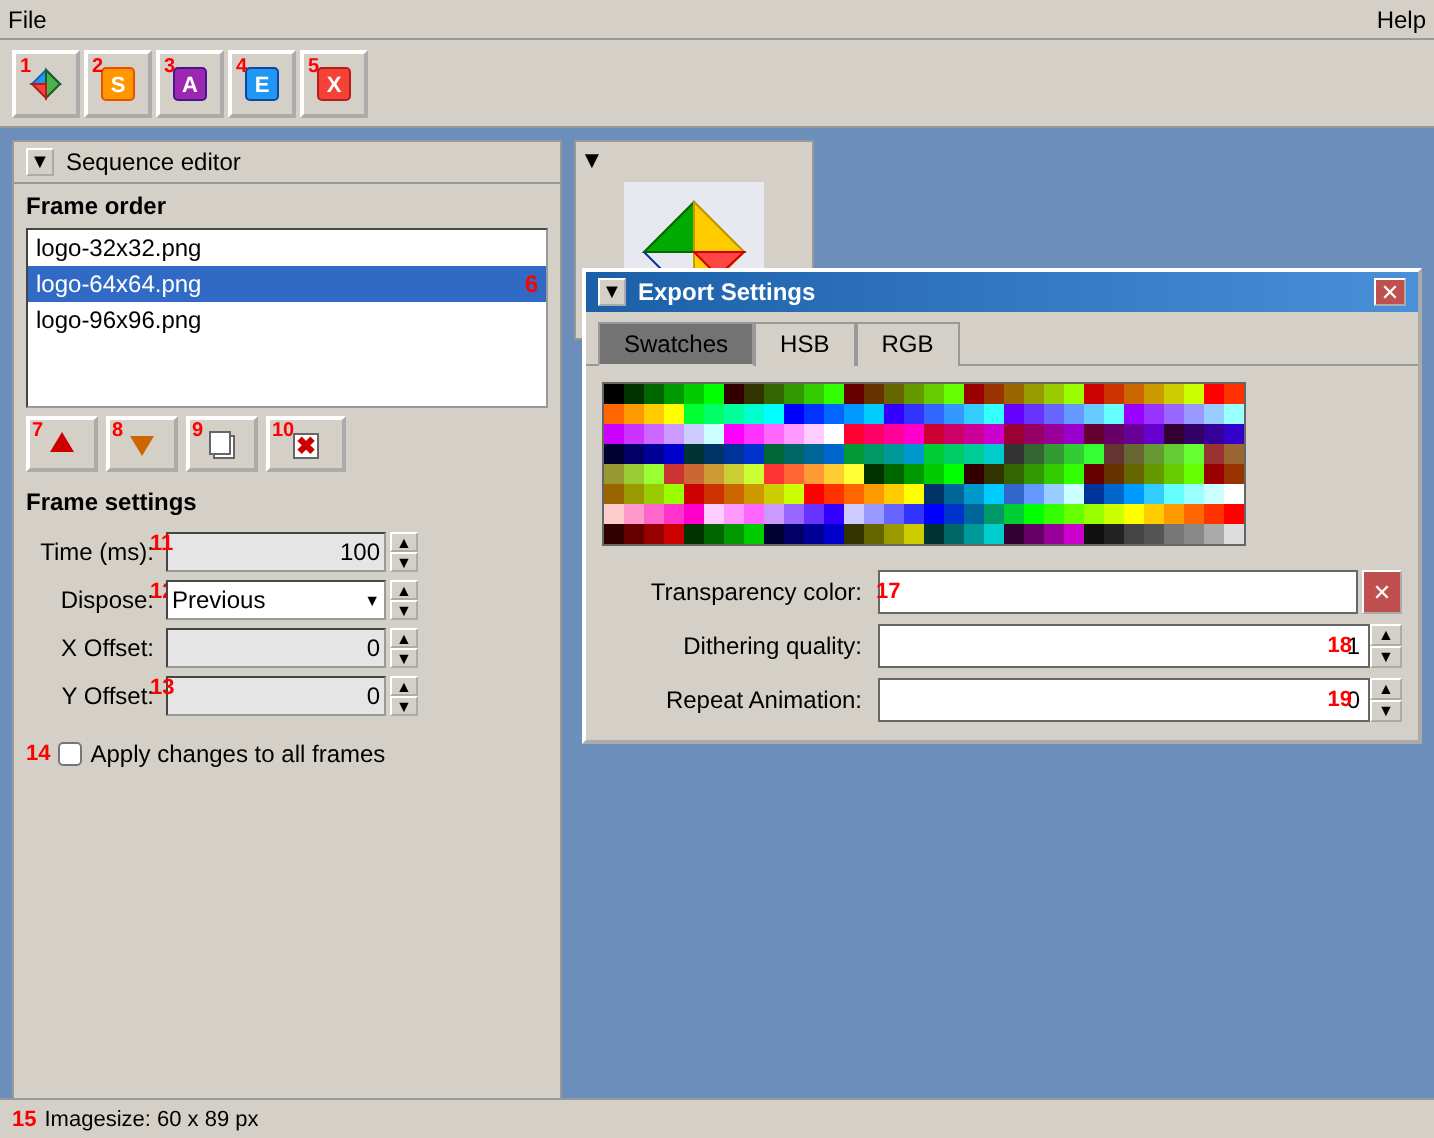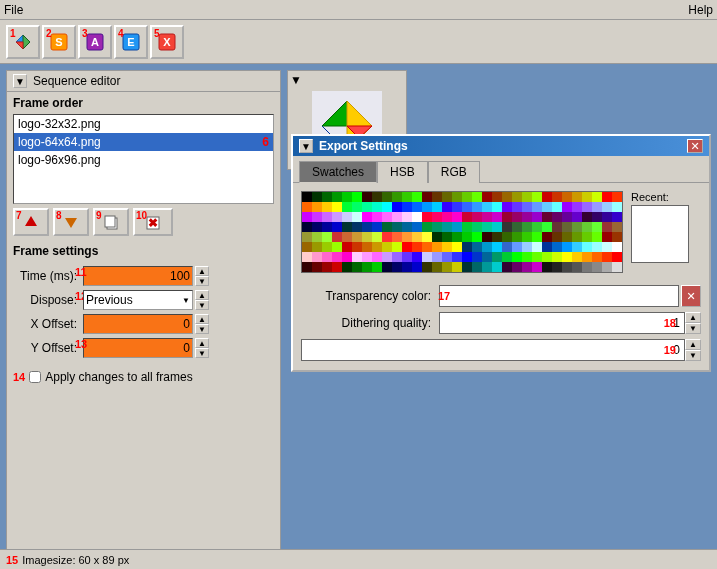--- a/index.html
+++ b/index.html
@@ -157,21 +157,21 @@
     .frame-settings {
       padding: 4px 6px;
     }
     .settings-label {
       font-size: 12px;
       text-align: right;
       padding-right: 6px;
     }
     .settings-input {
       border: 1px inset #999;
-      background: #f97316;
+      background: #e5e5e5;
       height: 20px;
       font-size: 12px;
       padding: 0 2px;
       text-align: right;
     }
     .settings-input.wide { width: 80px; }
     .spinner {
       display: flex;
       flex-direction: column;
     }
@@ -903,41 +903,20 @@
               <div class="color-cell" title="#cc00cc" style="background-color: rgb(204, 0, 204);"></div>
               <div class="color-cell" title="#111111" style="background-color: rgb(17, 17, 17);"></div>
               <div class="color-cell" title="#222222" style="background-color: rgb(34, 34, 34);"></div>
               <div class="color-cell" title="#444444" style="background-color: rgb(68, 68, 68);"></div>
               <div class="color-cell" title="#555555" style="background-color: rgb(85, 85, 85);"></div>
               <div class="color-cell" title="#777777" style="background-color: rgb(119, 119, 119);"></div>
               <div class="color-cell" title="#888888" style="background-color: rgb(136, 136, 136);"></div>
               <div class="color-cell" title="#aaaaaa" style="background-color: rgb(170, 170, 170);"></div>
               <div class="color-cell" title="#dddddd" style="background-color: rgb(221, 221, 221);"></div>
             </div>
-          <div class="recent-section">
-            <span class="recent-label">Recent:</span>
-            <div class="recent-grid">
-              <div class="recent-cell"></div>
-              <div class="recent-cell"></div>
-              <div class="recent-cell"></div>
-              <div class="recent-cell"></div>
-              <div class="recent-cell"></div>
-              <div class="recent-cell"></div>
-              <div class="recent-cell"></div>
-              <div class="recent-cell"></div>
-              <div class="recent-cell"></div>
-              <div class="recent-cell"></div>
-              <div class="recent-cell"></div>
-              <div class="recent-cell"></div>
-              <div class="recent-cell"></div>
-              <div class="recent-cell"></div>
-              <div class="recent-cell"></div>
-              <div class="recent-cell"></div>
-            </div>
-          </div>
         </div>
       </div>
 
       <div class="export-fields">
 
         <div class="export-field-row">
           <span class="export-field-label">Transparency color:</span>
           <div class="field-with-btn">
             <div class="export-field-value" style="flex:1; position:relative;">
               <span class="num-label" style="margin-right:4px;">17</span>
@@ -954,20 +933,21 @@
               <span>1</span>
             </div>
             <div class="spinner-side">
               <div class="spin-side-btn">▲</div>
               <div class="spin-side-btn">▼</div>
             </div>
           </div>
         </div>
 
         <div class="export-field-row">
+          <span class="export-field-label">Repeat Animation:</span>
           <div class="field-with-spinner">
             <div class="export-field-value" style="flex:1; text-align:right; justify-content:flex-end; position:relative;">
               <span class="num-label" style="margin-right:4px;">19</span>
               <span>0</span>
             </div>
             <div class="spinner-side">
               <div class="spin-side-btn">▲</div>
               <div class="spin-side-btn">▼</div>
             </div>
           </div>

